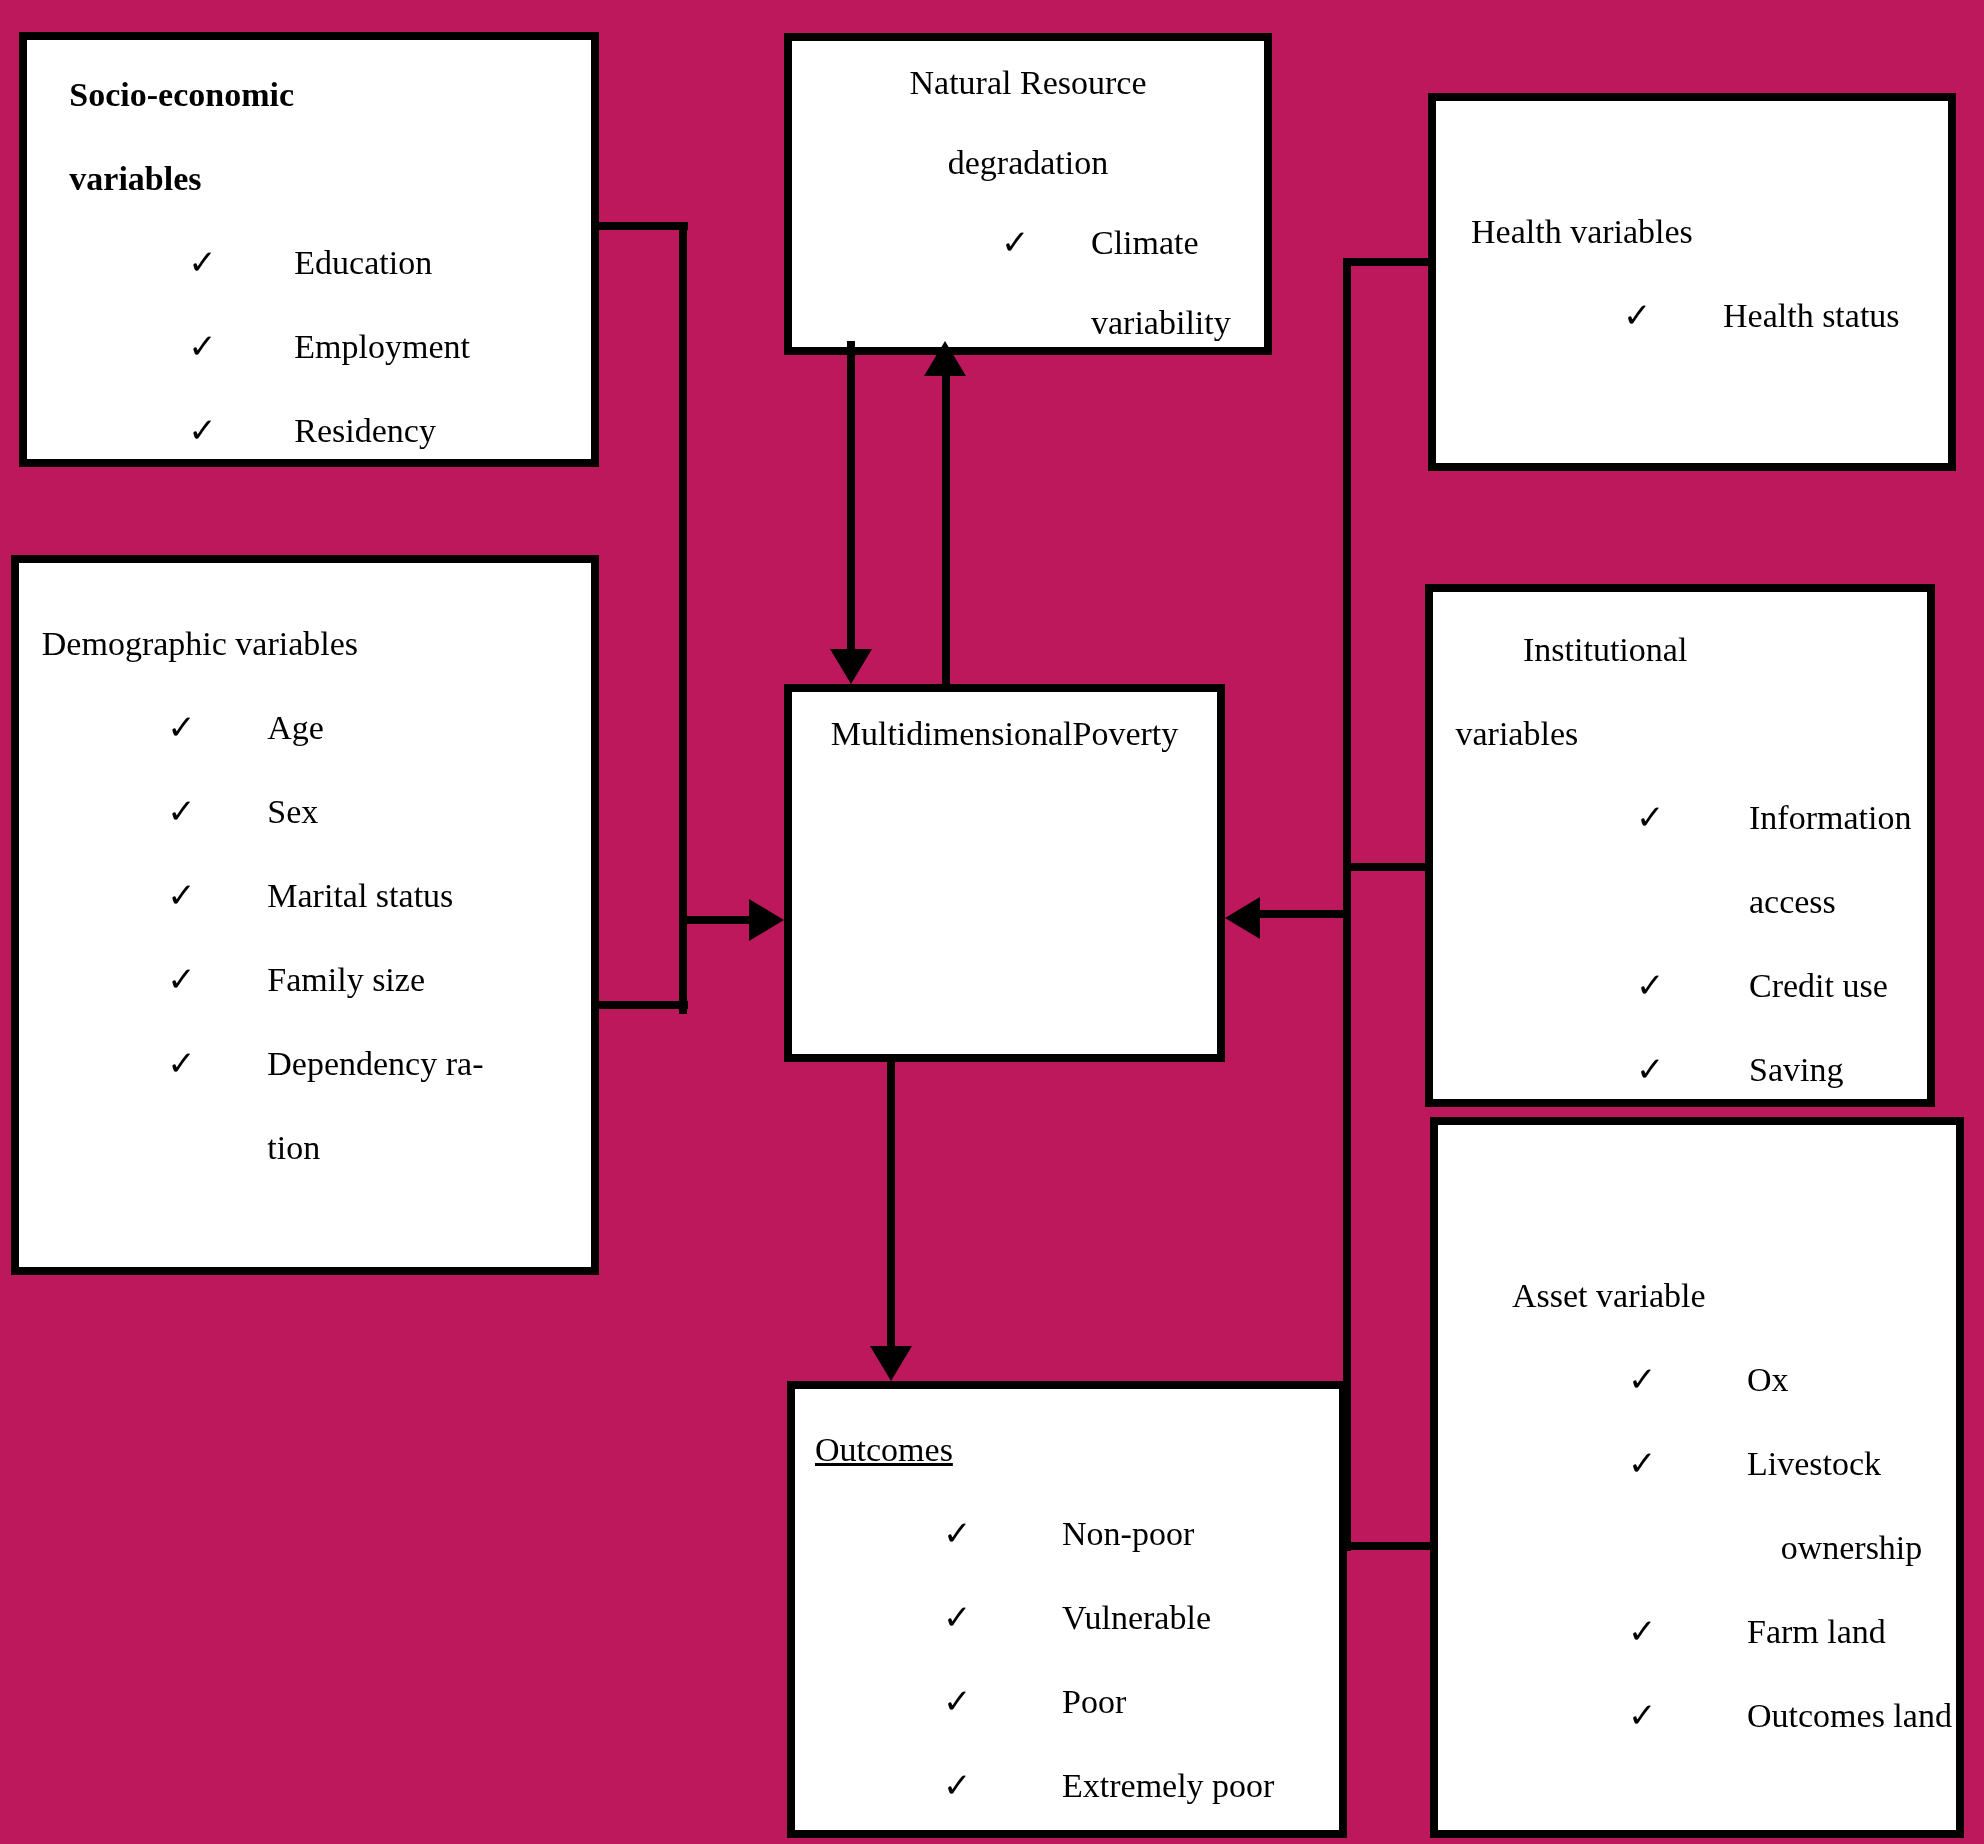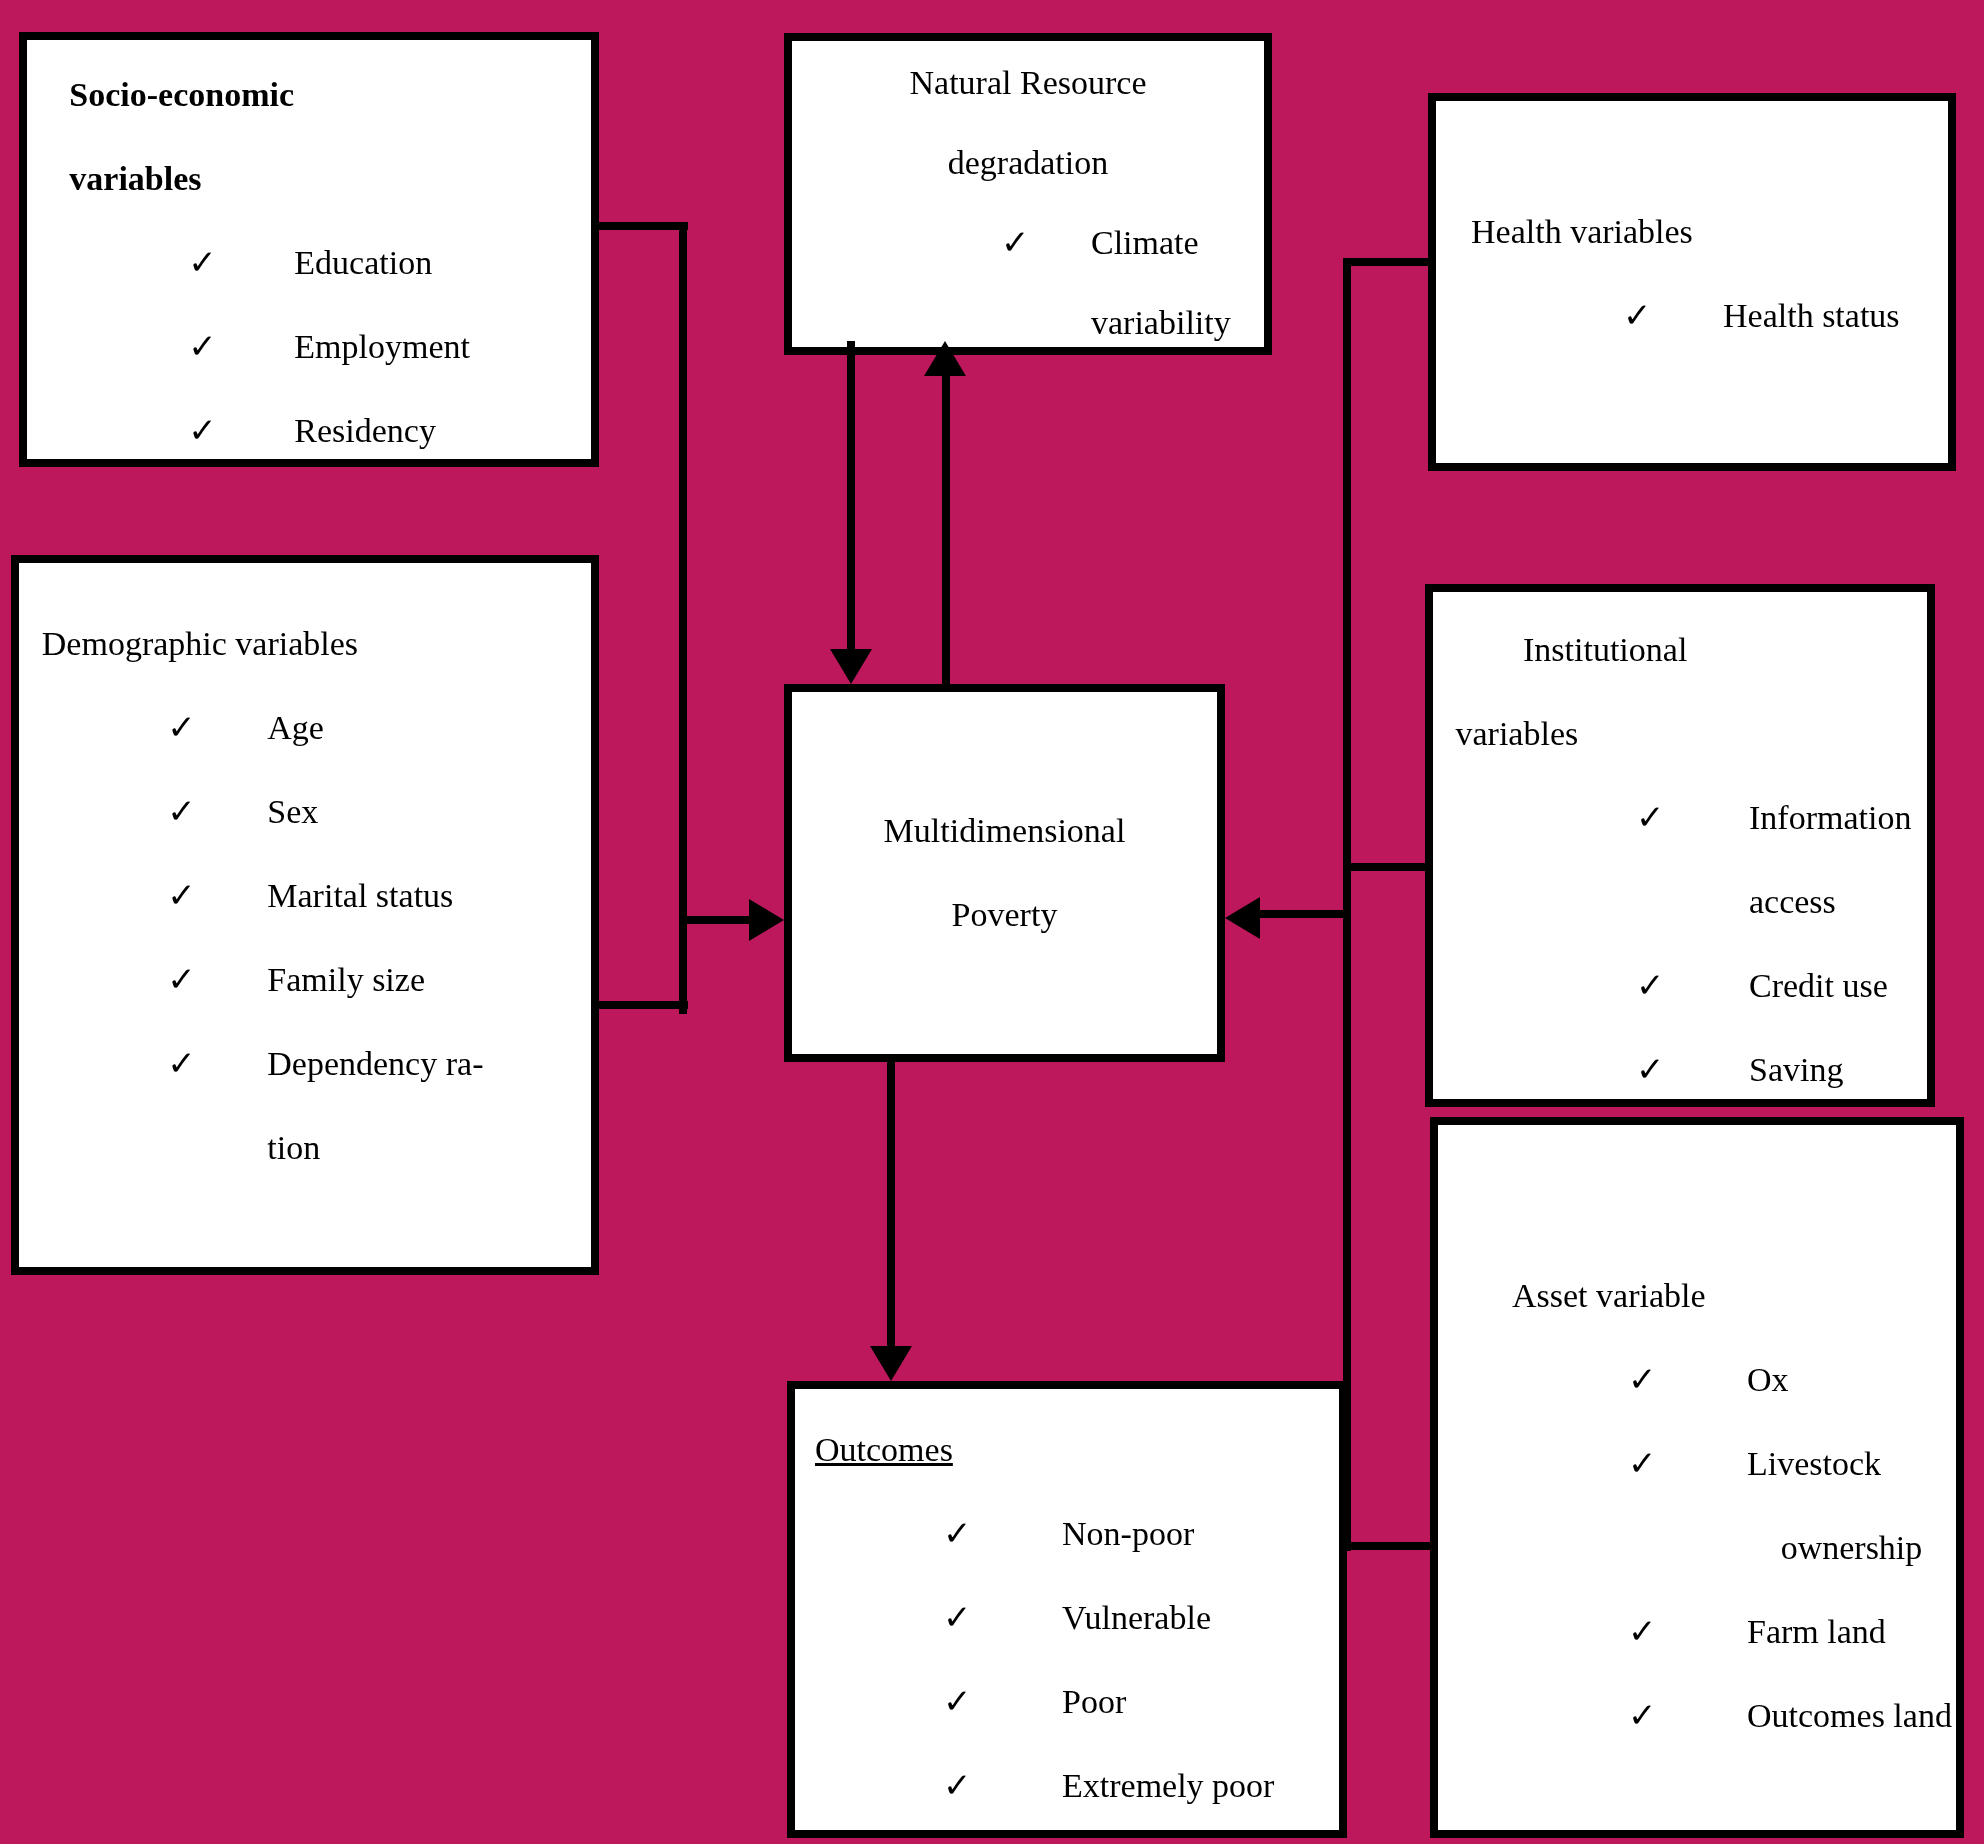--- a/index.html
+++ b/index.html
@@ -40,21 +40,21 @@
 
   #box-nr           { left: 784px; top: 33px;   width: 488px;  height: 322px;  padding-top: 2px; }
   #box-nr .tline,
   #box-nr .row      { line-height: 80px; }
   #box-nr .tline    { text-align: center; }
   #box-nr .row      { padding-left: 209px; }
   #box-nr .check    { width: 90px; }
   #box-nr .cont     { padding-left: 299px; }
 
   #box-poverty      { left: 784px; top: 684px; width: 441px;  height: 378px;
-                      display: flex; flex-direction: column; justify-content: center; text-align: center; }
+                      display: flex; justify-content: center; text-align: center; }
 
   #box-outcomes     { left: 787px; top: 1381px; width: 560px; height: 457px;  padding-top: 19.3px; }
   #box-outcomes .tline { padding-left: 20px; text-decoration: underline; }
   #box-outcomes .row   { padding-left: 148px; }
   #box-outcomes .check { width: 119px; }
 
   #box-health       { left: 1428px; top: 93px;  width: 528px;  height: 378px;  padding-top: 89px; }
   #box-health .tline { padding-left: 35px; }
   #box-health .row   { padding-left: 187px; }
   #box-health .check { width: 100px; }

